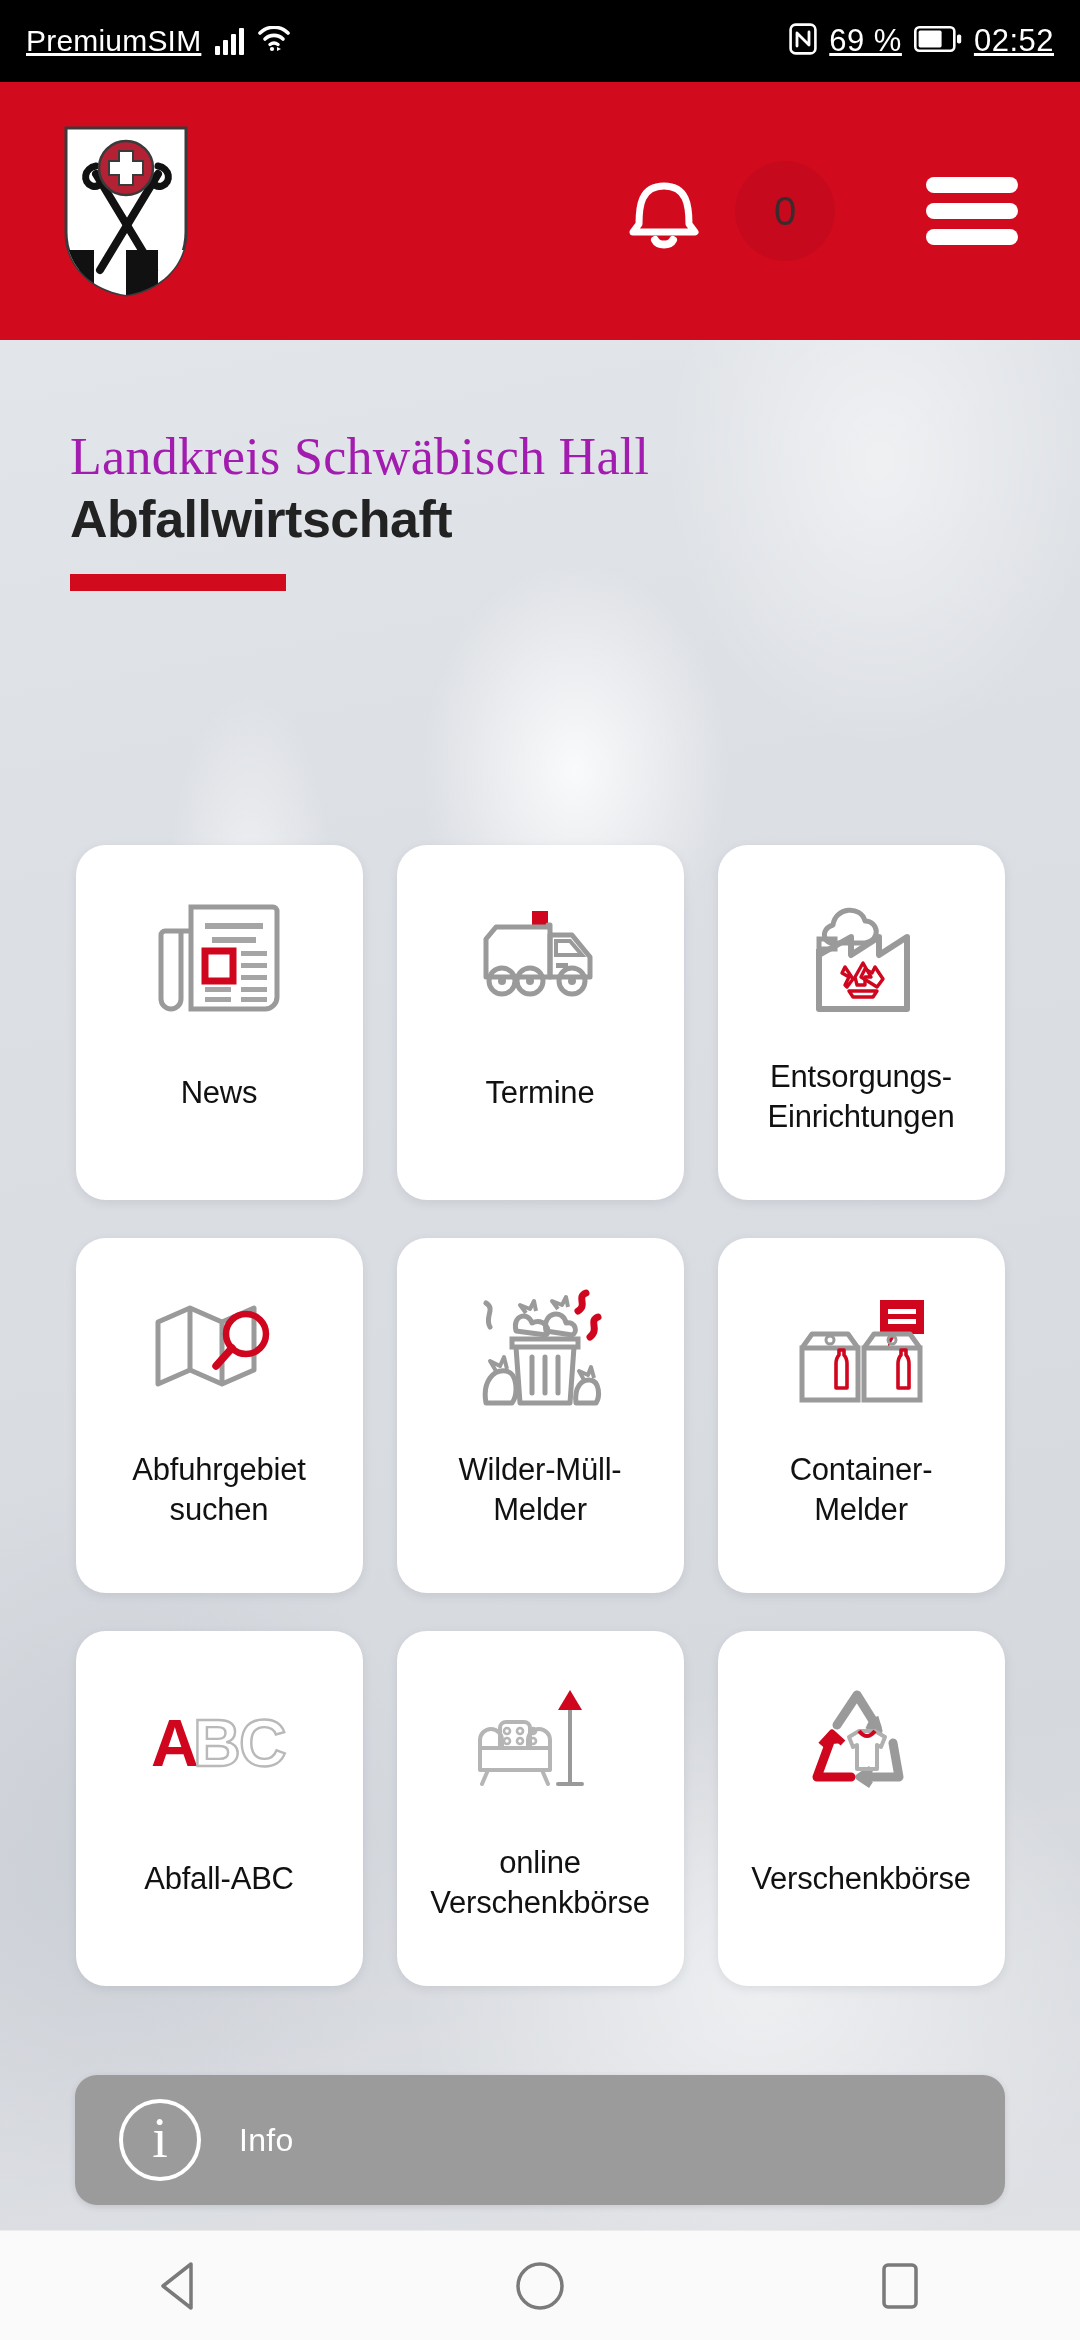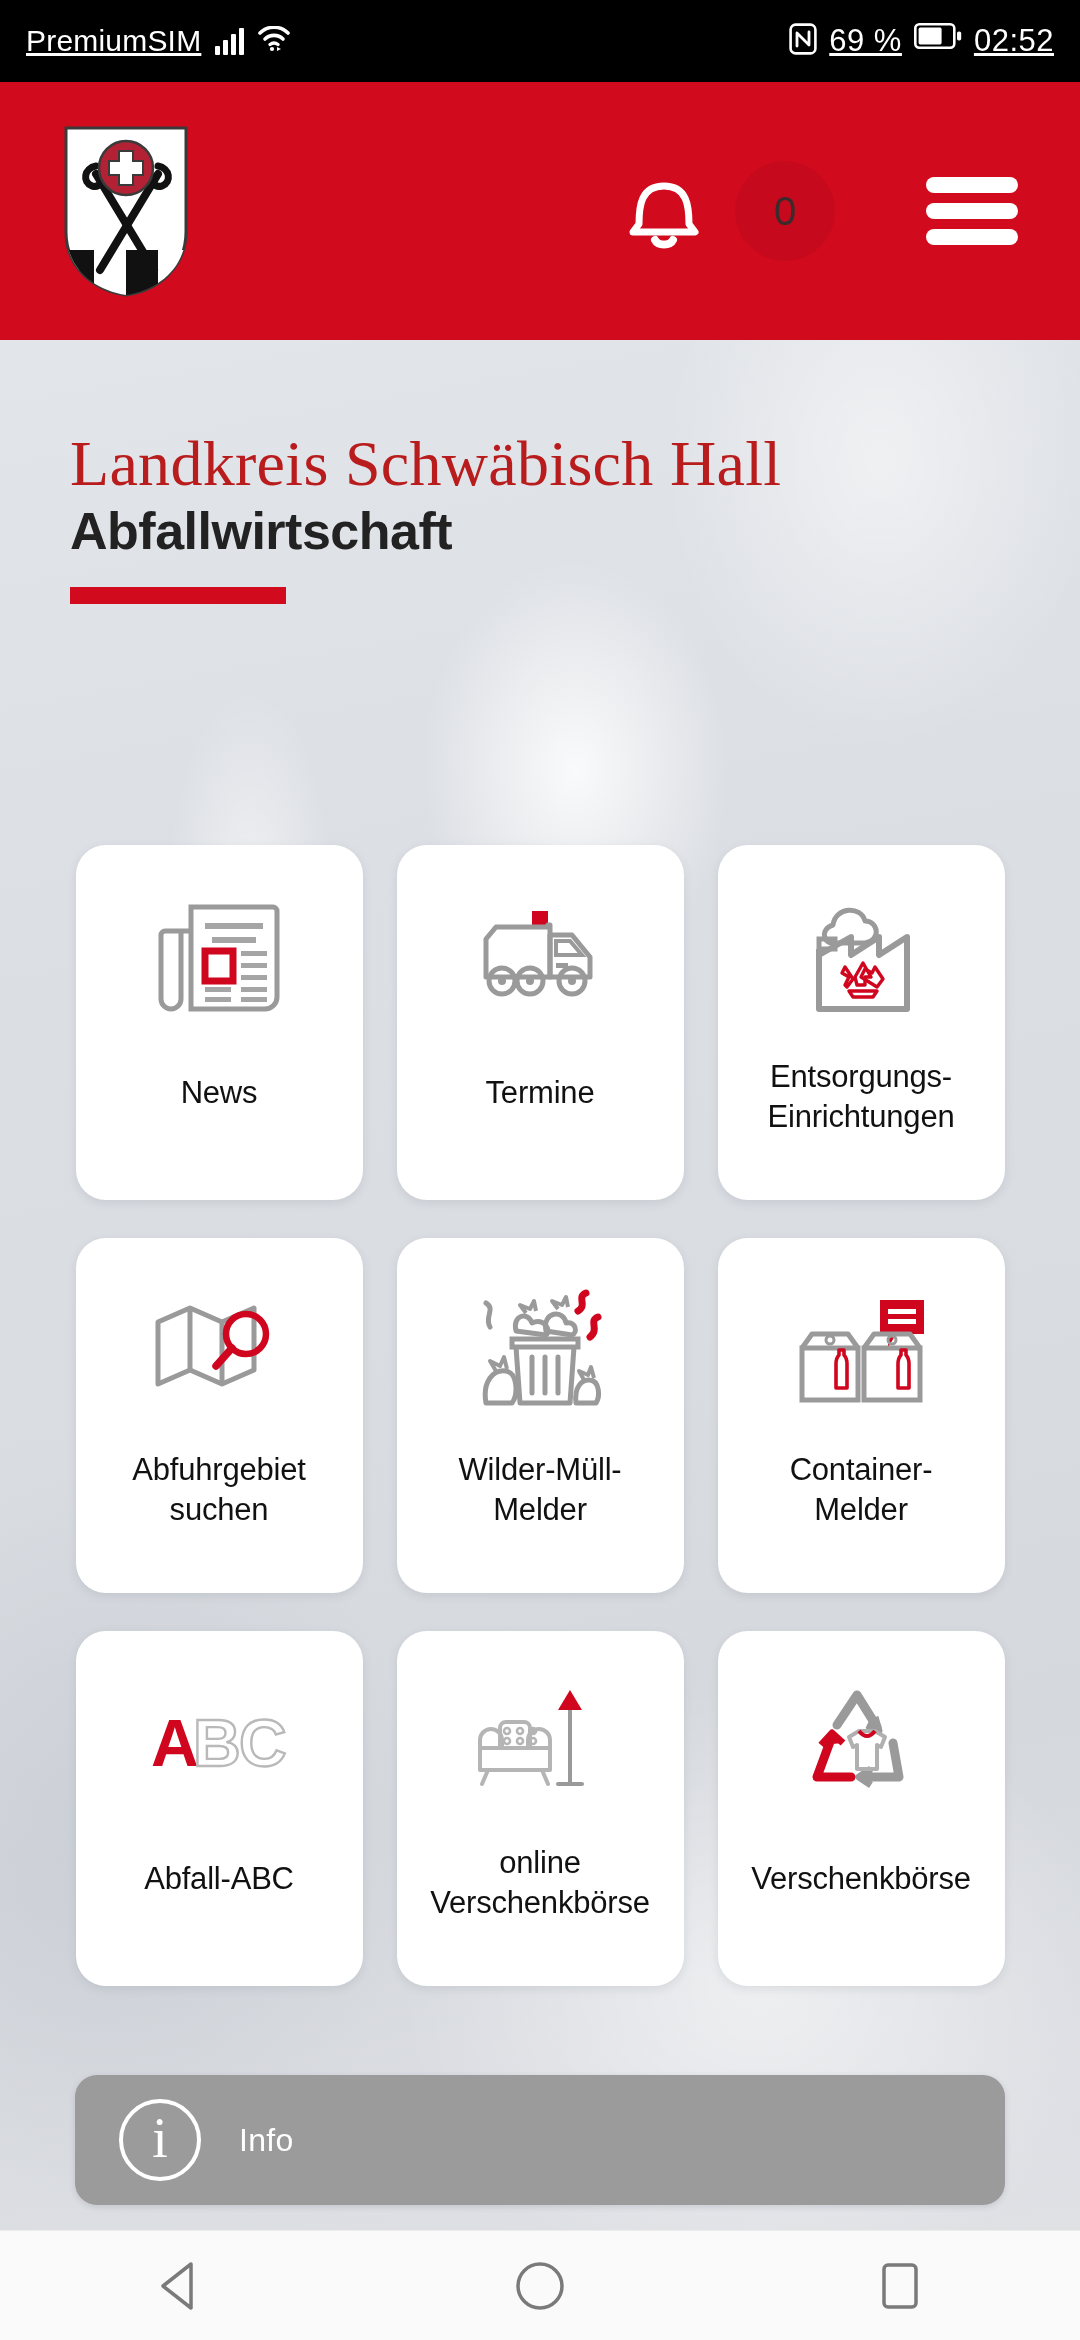--- a/index.html
+++ b/index.html
@@ -22,21 +22,21 @@
     background:#000; color:#fff;
     display:flex; align-items:center;
     padding:0 26px;
     z-index:40;
     text-decoration:underline;
   }
   .sb-left { display:flex; align-items:center; gap:14px; }
   .sb-carrier { font-size:30px; letter-spacing:0.2px; }
   .sb-right {
     margin-left:auto;
-    display:flex; align-items:flex-start; gap:12px;
+    display:flex; align-items:center; gap:12px;
   }
   .sb-text { font-size:31px; letter-spacing:0.5px; }
   .sig-bars { display:flex; align-items:flex-end; gap:3px; height:27px; }
   .sig-bars i { display:block; width:5px; background:#fff; border-radius:1px; }
   .sig-bars i:nth-child(1){height:9px}
   .sig-bars i:nth-child(2){height:15px}
   .sig-bars i:nth-child(3){height:21px}
   .sig-bars i:nth-child(4){height:27px}
 
   
@@ -81,21 +81,21 @@
       radial-gradient(ellipse 400px 500px at 120px 1500px, rgba(190,196,205,0.45), rgba(255,255,255,0) 75%),
       radial-gradient(ellipse 500px 420px at 760px 1650px, rgba(255,255,255,0.55), rgba(255,255,255,0) 72%),
       linear-gradient(170deg, #e2e5e9 0%, #dcdfe4 28%, #d9dce1 55%, #d5d8dd 75%, #dfe1e5 100%);
     z-index:1;
   }
 
   
   .titleblock { position:absolute; left:70px; top:430px; z-index:10; }
   .t-sub {
     font-family:"Liberation Serif", serif;
-    font-size:64px; color:#b91c1c; letter-spacing:0.3px;
+    font-size:52px; color:#a21caf; letter-spacing:0.3px;
     line-height:1.05;
   }
   .t-main {
     font-size:52px; font-weight:bold; color:#222;
     letter-spacing:-0.5px; line-height:1.18; margin-top:4px;
   }
   .t-rule {
     margin-top:24px; width:216px; height:17px; background:#d20a1e;
   }
 

